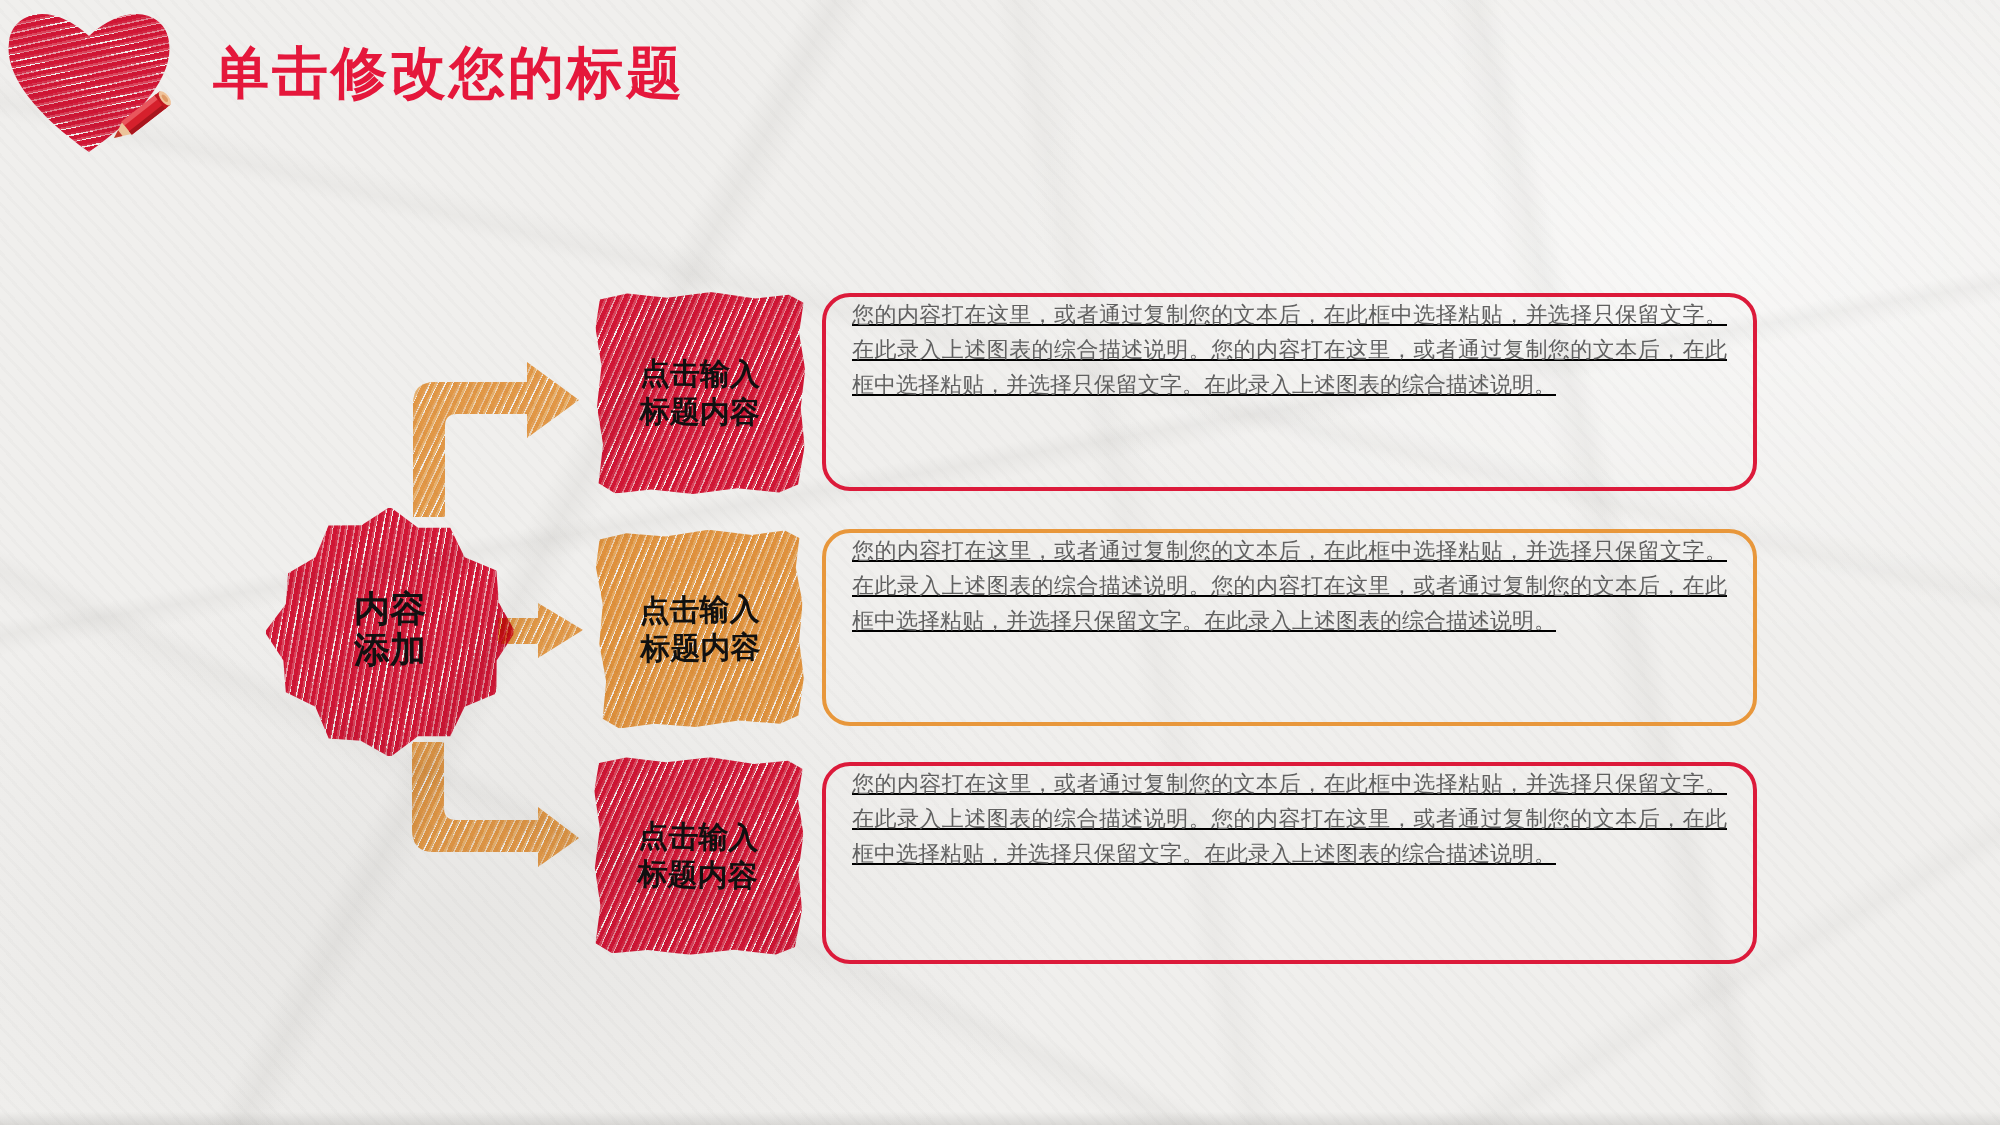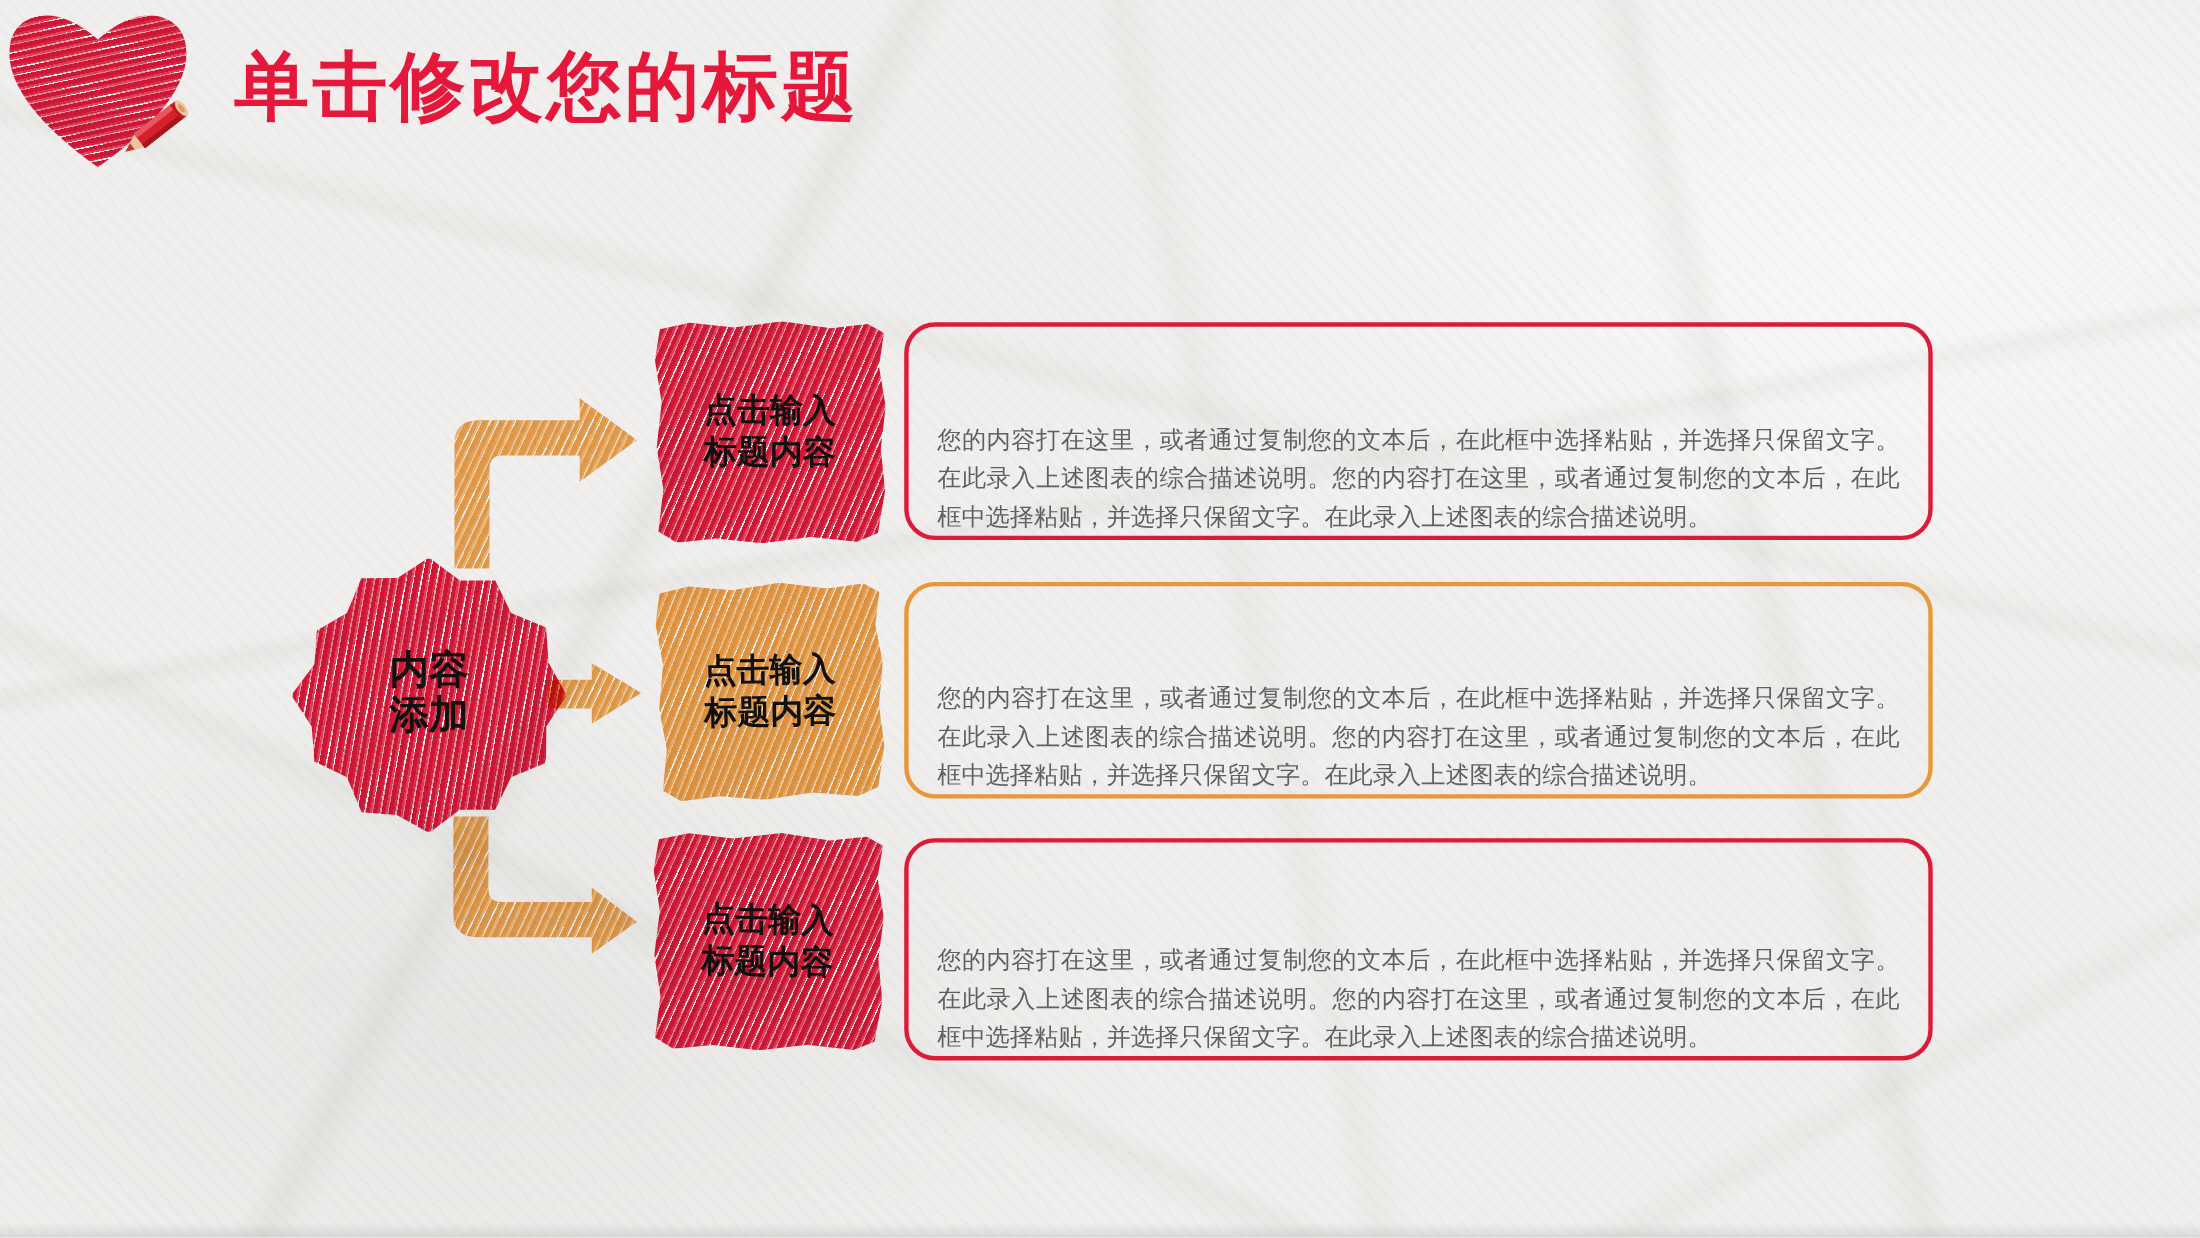--- a/index.html
+++ b/index.html
@@ -14,21 +14,21 @@
       linear-gradient(170deg, rgba(0,0,0,0) 42%, rgba(140,138,134,.08) 43%, rgba(0,0,0,0) 44.4%),
       linear-gradient(78deg,  rgba(0,0,0,0) 55%, rgba(150,148,144,.06) 56%, rgba(0,0,0,0) 57.6%),
       linear-gradient(205deg, rgba(0,0,0,0) 72%, rgba(140,138,134,.07) 73%, rgba(0,0,0,0) 74.6%),
       linear-gradient(331deg, rgba(0,0,0,0) 12%, rgba(140,138,134,.06) 13%, rgba(0,0,0,0) 14.4%),
       repeating-linear-gradient(47deg, rgba(0,0,0,.015) 0 3px, rgba(0,0,0,0) 3px 11px),
       radial-gradient(900px 500px at 22% 82%, rgba(120,118,114,.07), rgba(120,118,114,0) 70%),
       radial-gradient(1100px 620px at 85% 22%, rgba(255,255,255,.55), rgba(255,255,255,0) 65%),
       linear-gradient(to top, rgba(120,118,114,.18), rgba(120,118,114,0) 1.2%);
   }
   
-  .title{position:absolute;left:213px;top:42px;font-size:68px;font-weight:700;letter-spacing:3px;line-height:1.1;margin:0;}
+  .title{position:absolute;left:213px;top:42px;font-size:56px;font-weight:700;letter-spacing:3px;line-height:1.1;margin:0;}
   .heart{position:absolute;left:2px;top:0;width:174px;height:158px;mix-blend-mode:multiply;
     clip-path:path("M87,152 C36,116 2,76 7,42 C10,13 48,0 87,36 C126,0 164,13 167,42 C172,76 138,116 87,152 Z");}
   .pencil{position:absolute;left:96px;top:72px;width:96px;height:100px;}
   
   .center-node{position:absolute;left:266px;top:508px;width:248px;height:248px;}
   .circle-hatch{position:absolute;inset:0;mix-blend-mode:multiply;}
   .center-label{position:absolute;left:0;right:0;top:50%;transform:translateY(-54%);
     text-align:center;font-weight:700;font-size:36px;line-height:41px;}
   .center-label span{display:block;}
   
@@ -41,21 +41,21 @@
     clip-path:path("M 7,0 L 39,0 L 39,66 Q 39,78 51,78 L 133,78 L 133,65 L 174,96 L 133,125 L 133,110 L 29,110 Q 7,110 7,88 Z");}
   
   .tag{position:absolute;display:flex;align-items:center;justify-content:center;text-align:center;
     font-weight:700;font-size:30px;line-height:38px;mix-blend-mode:multiply;
     clip-path:polygon(2% 4%,15% 1%,34% 3%,55% 0%,76% 3%,92% 1%,99% 5%,97% 20%,100% 38%,98% 57%,100% 76%,97% 95%,88% 99%,68% 97%,47% 100%,27% 98%,10% 100%,2% 95%,4% 76%,1% 57%,3% 37%,0% 18%);}
   .tag span{display:block;}
   .tag-1{left:595px;top:292px;width:210px;height:202px;transform:rotate(.4deg);}
   .tag-2{left:597px;top:530px;width:206px;height:197px;transform:rotate(-1deg);}
   .tag-3{left:593px;top:757px;width:210px;height:198px;transform:rotate(1.1deg);}
   .textbox{position:absolute;left:822px;width:935px;border:4px solid #DC1A3A;border-radius:28px;
-    display:flex;align-items:flex-end;box-sizing:border-box;}
+    display:flex;align-items:flex-start;box-sizing:border-box;text-decoration:underline;}
   .box-1{top:293px;height:198px;}
   .box-2{top:529px;height:197px;}
   .box-3{top:762px;height:202px;}
   .textbox p{margin:0;padding:0 26px;font-size:22px;line-height:35px;text-align:justify;}
 </style>
 </head>
 <body>
 
 <div class="slide">
 

